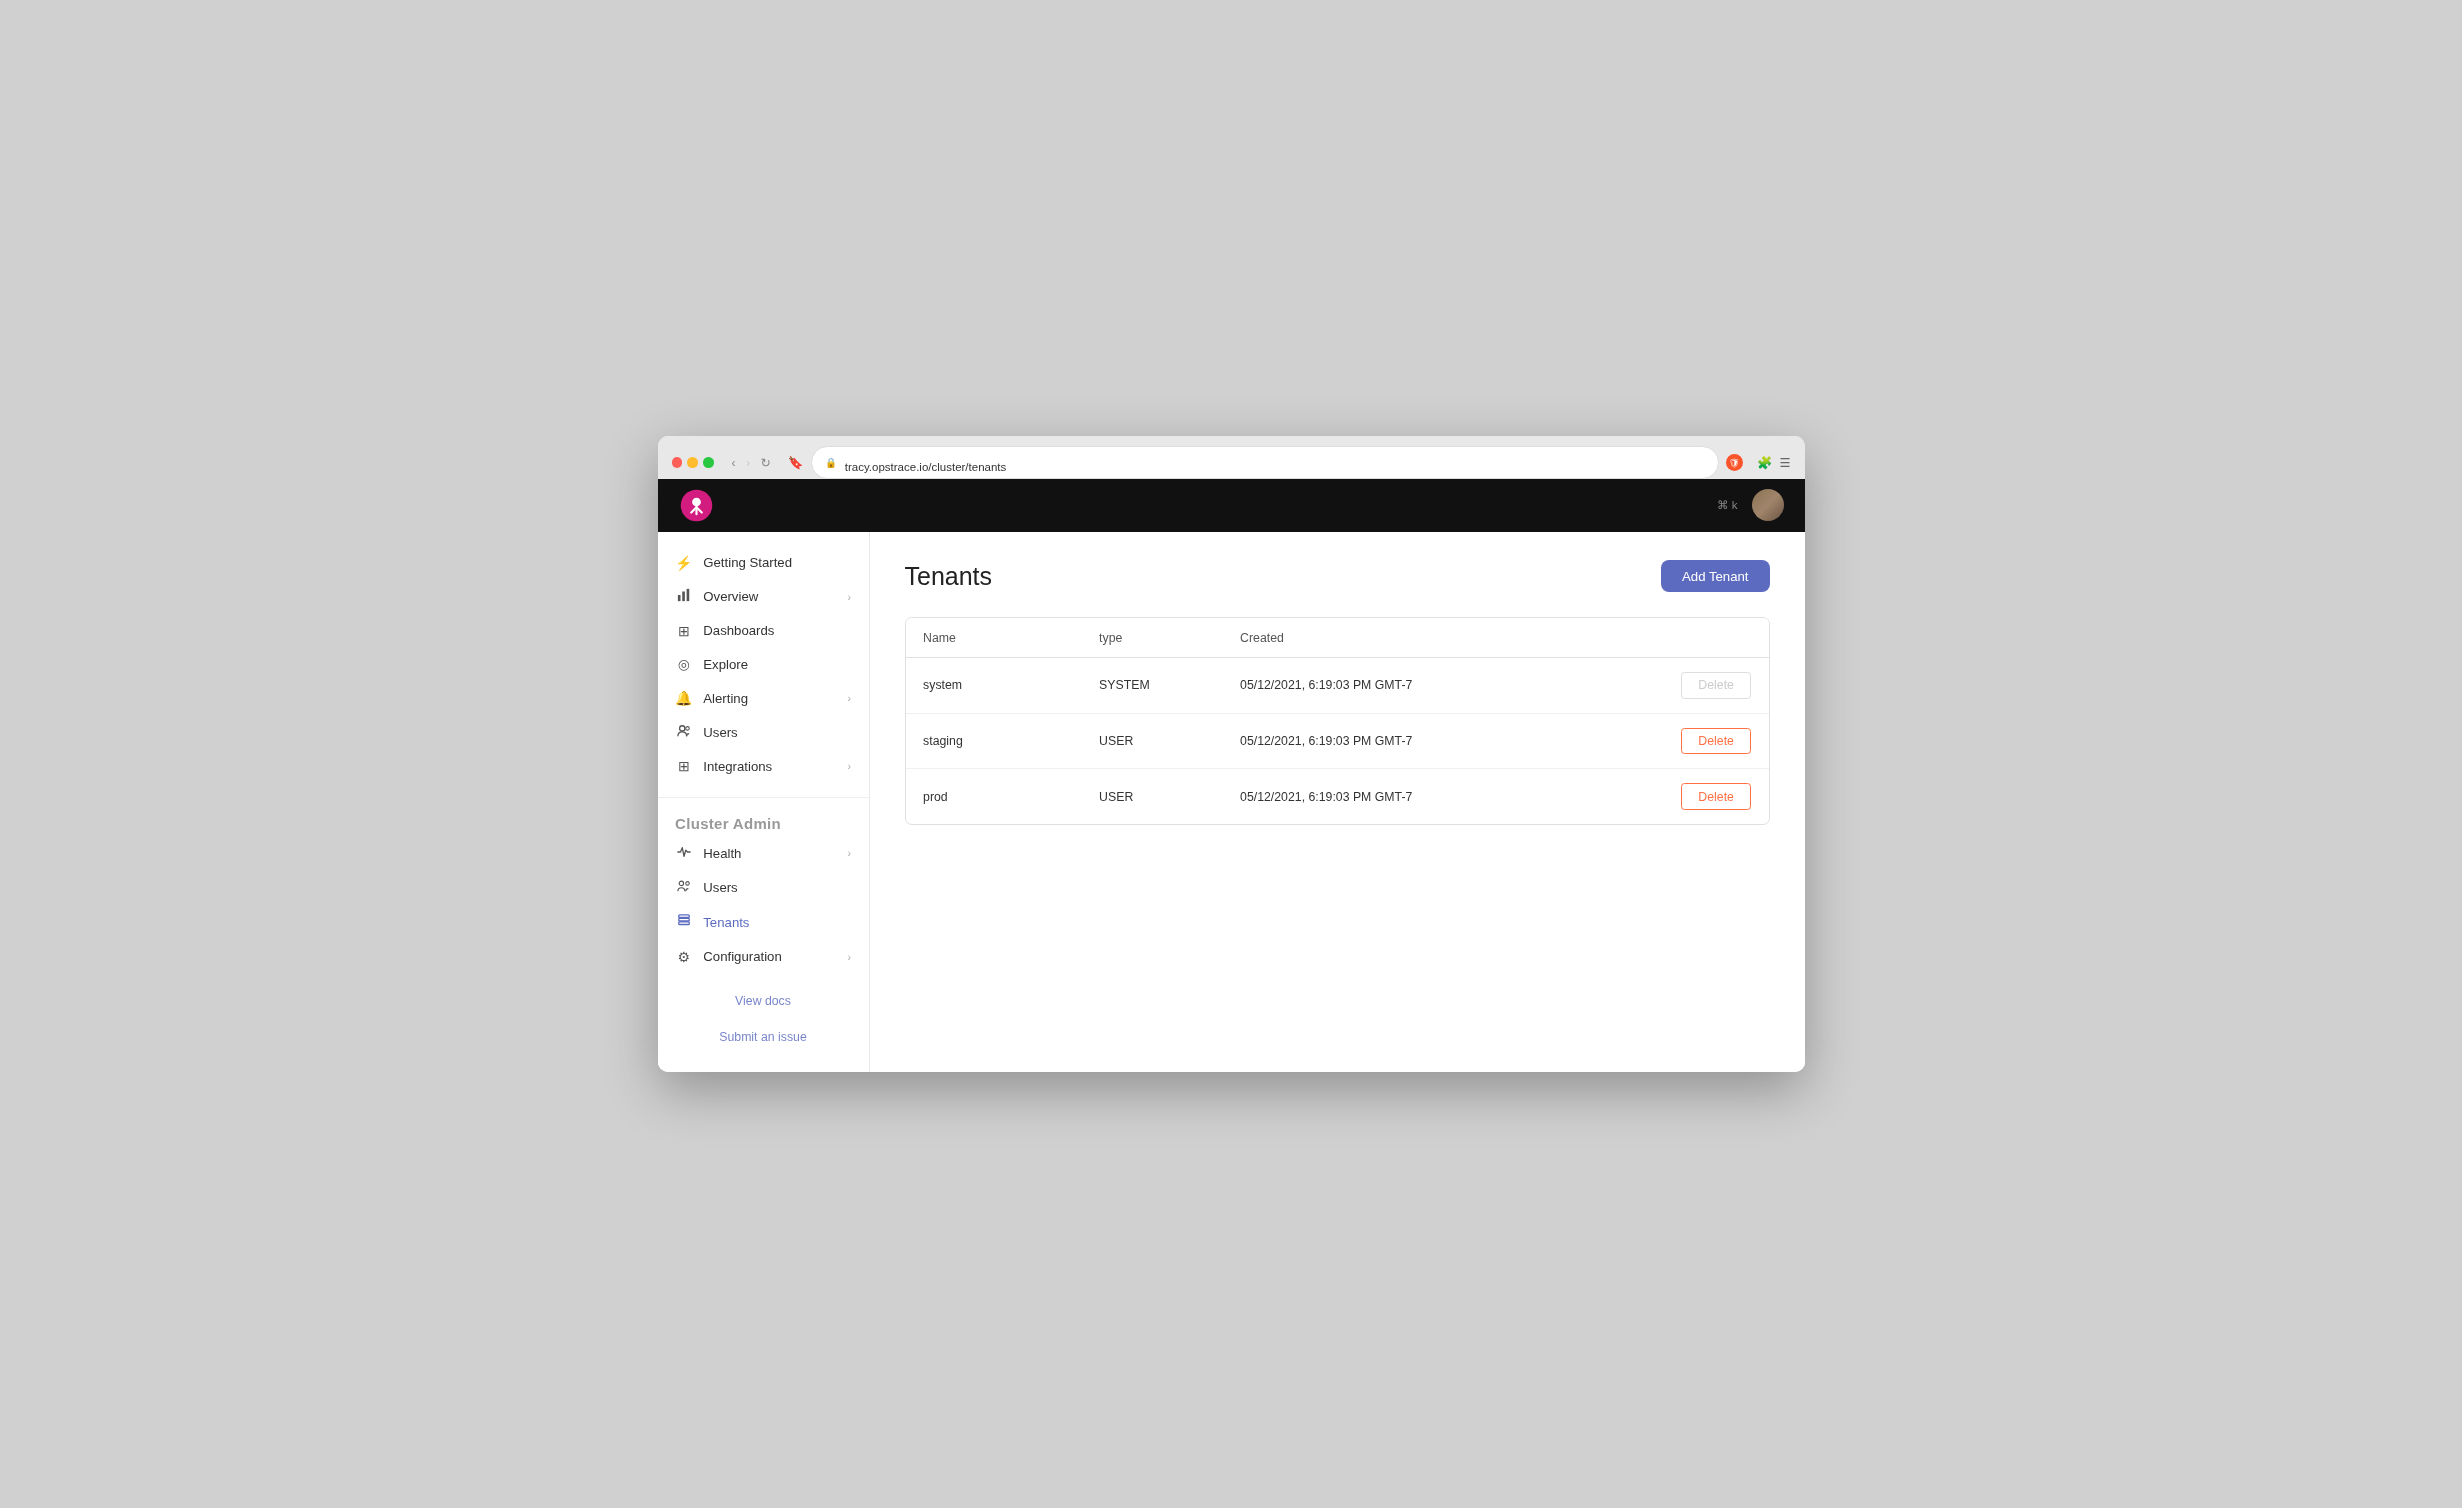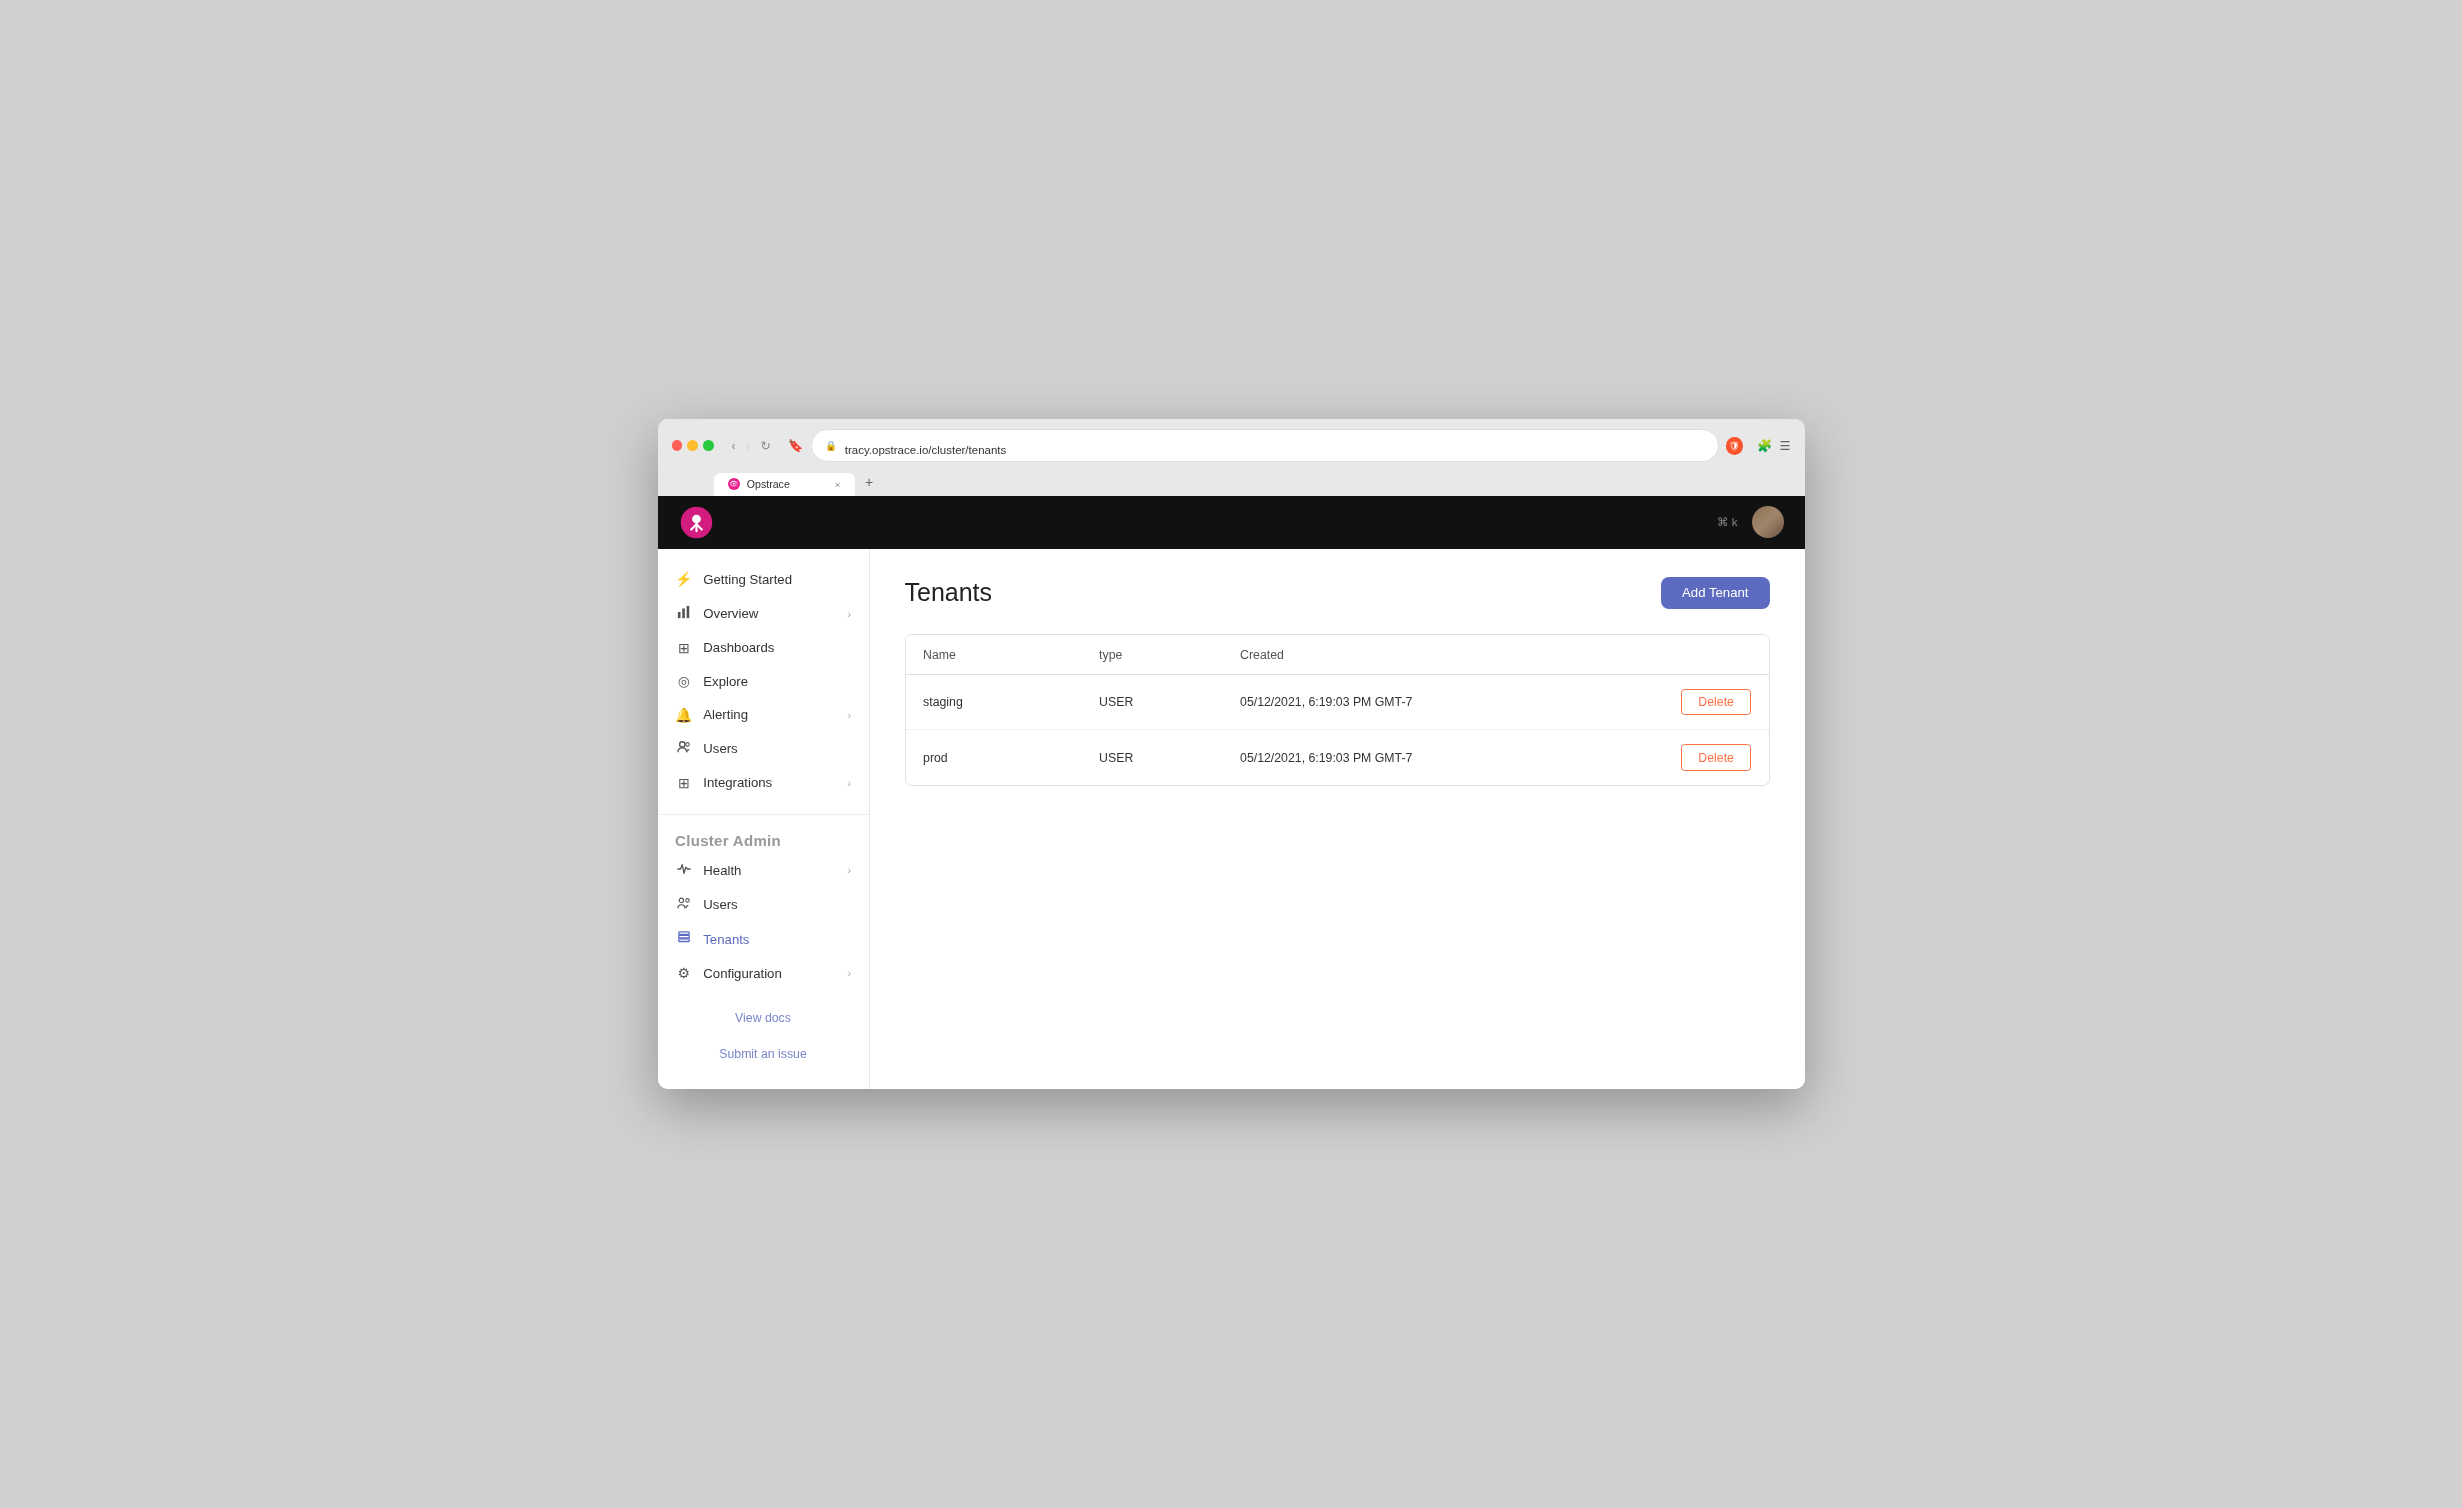--- a/index.html
+++ b/index.html
@@ -350,28 +350,20 @@
       </div>
       <span class="bookmark-icon">🔖</span>
       <div class="address-bar">
         <span class="lock-icon">🔒</span>
         <span class="address-text">tracy.opstrace.io/cluster/tenants</span>
       </div>
       <div class="shield-icon-brave">🛡</div>
       <span class="extensions-icon">🧩</span>
       <span class="hamburger-icon">☰</span>
     </div>
-    <div style="display:flex; align-items:flex-end; gap:3.5px; padding-left:42px;">
-      <div class="tab">
-        <div class="tab-favicon">👁</div>
-        <span>Opstrace</span>
-        <span class="tab-close">×</span>
-      </div>
-      <button class="tab-new">+</button>
-    </div>
   </div>
 
   <div class="app-container">
 
     <div class="app-header">
       <div class="app-logo">
 
         <svg class="logo-icon" viewBox="0 0 40 40" xmlns="http://www.w3.org/2000/svg">
           <circle cx="20" cy="20" r="18" fill="#e91e8c" opacity="0.9"></circle>
           <circle cx="20" cy="16" r="5" fill="white"></circle>
@@ -505,20 +497,28 @@
             <thead>
               <tr>
                 <th class="col-name">Name</th>
                 <th class="col-type">type</th>
                 <th class="col-created">Created</th>
                 <th class="col-action"></th>
               </tr>
             </thead>
             <tbody>
 
+              <tr>
+                <td>system</td>
+                <td>SYSTEM</td>
+                <td>05/12/2021, 6:19:03 PM GMT-7</td>
+                <td class="col-action">
+                  <button class="delete-btn-disabled">Delete</button>
+                </td>
+              </tr>
 
               <tr>
                 <td>staging</td>
                 <td>USER</td>
                 <td>05/12/2021, 6:19:03 PM GMT-7</td>
                 <td class="col-action">
                   <button class="delete-btn">Delete</button>
                 </td>
               </tr>
 

